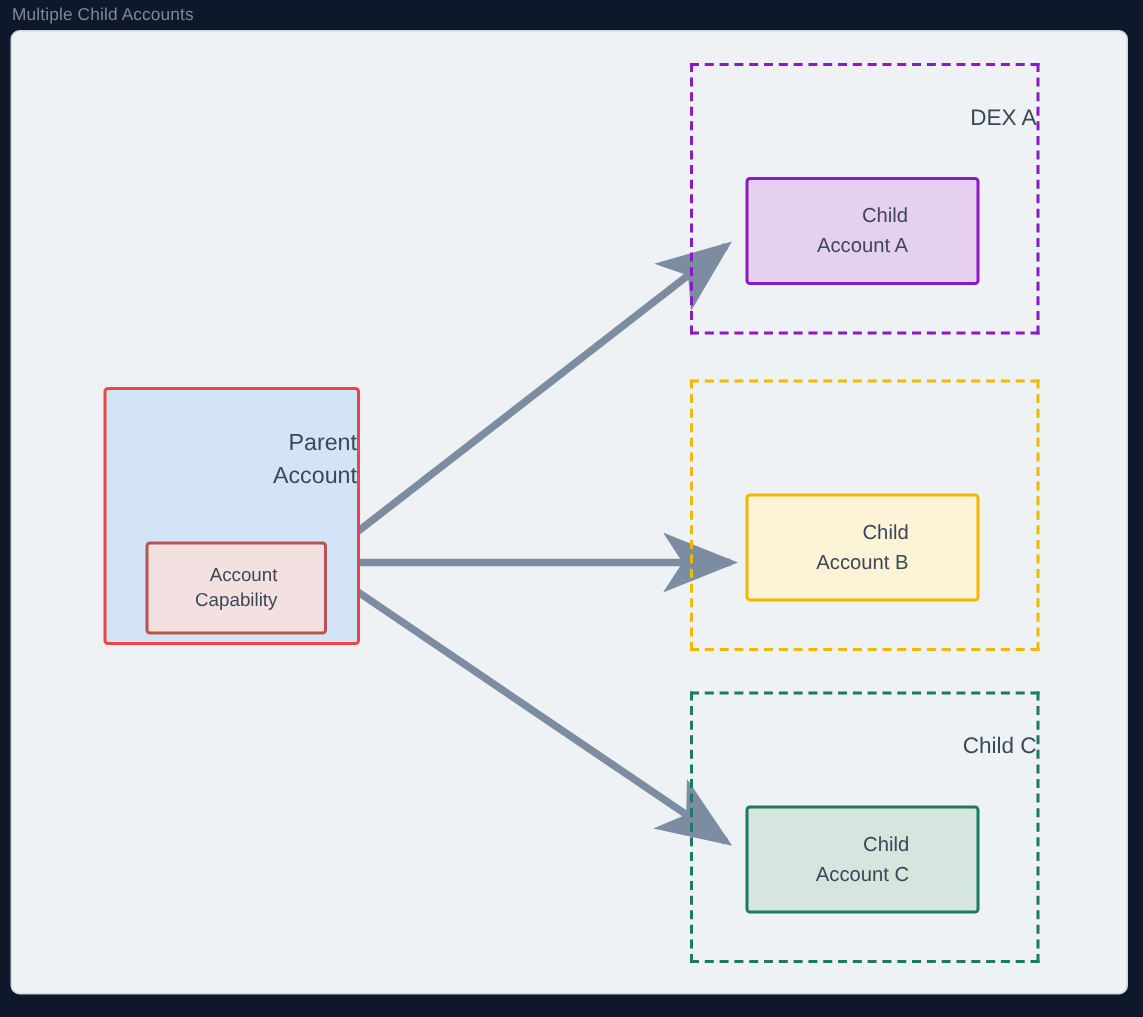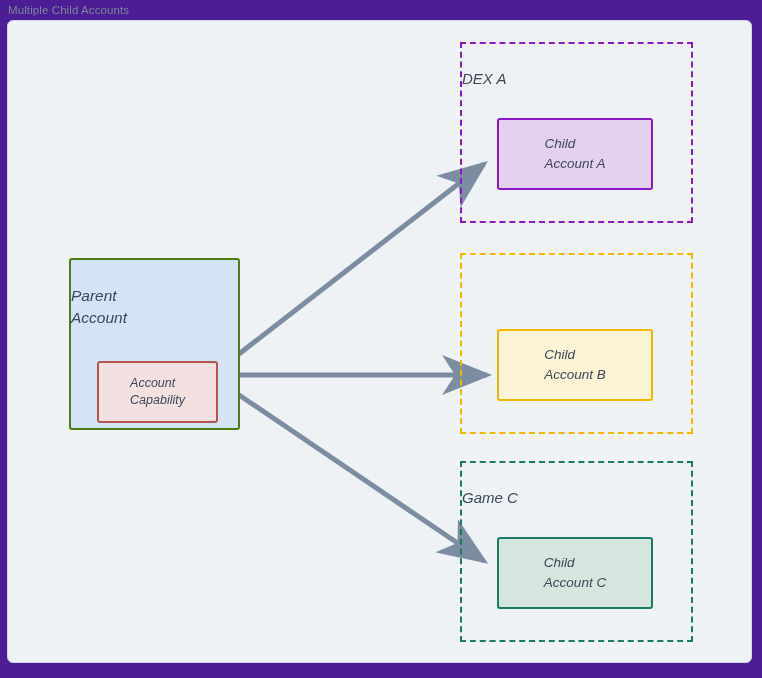--- a/index.html
+++ b/index.html
@@ -13,21 +13,21 @@
     height: 678px;
     font-family: "Liberation Sans", sans-serif;
     -webkit-font-smoothing: antialiased;
     overflow: hidden;
   }
 
   #figure-root {
     position: relative;
     width: 762px;
     height: 678px;
-    background: #4c1d95;
+    background: #0f172a;
   }
 
   
   .figure-caption {
     position: absolute;
     left: 8px;
     top: 3px;
     font-size: 11.5px;
     line-height: 14px;
     color: #7b8a9a;
@@ -65,35 +65,34 @@
     width: 745px;
     height: 643px;
     pointer-events: none;
   }
 
   
   .node-title,
   .group-title,
   .node-label {
     color: #3c4858;
-    text-align: left;
+    text-align: right;
     white-space: pre-line;
-    font-style: italic;
   }
 
   
   .parent-account {
     position: absolute;
     left: 61px;
     top: 237px;
     width: 171px;
     height: 172px;
     box-sizing: border-box;
     background: #d4e4f7;
-    border: 2px solid #4d7c0f;
+    border: 2px solid #ef4444;
     border-radius: 3px;
   }
   .parent-account .node-title {
     position: absolute;
     left: 0;
     right: 0;
     top: 25px;
     font-size: 15.5px;
     line-height: 22px;
   }
@@ -207,21 +206,21 @@
       </div>
 
       <div class="group group-defi">
         <div class="child-account child-b">
           <div class="node-label">Child
 Account B</div>
         </div>
       </div>
 
       <div class="group group-game">
-        <div class="group-title">Game C</div>
+        <div class="group-title">Child C</div>
         <div class="child-account child-c">
           <div class="node-label">Child
 Account C</div>
         </div>
       </div>
 
     </div>
   </div>
 </div>
 

